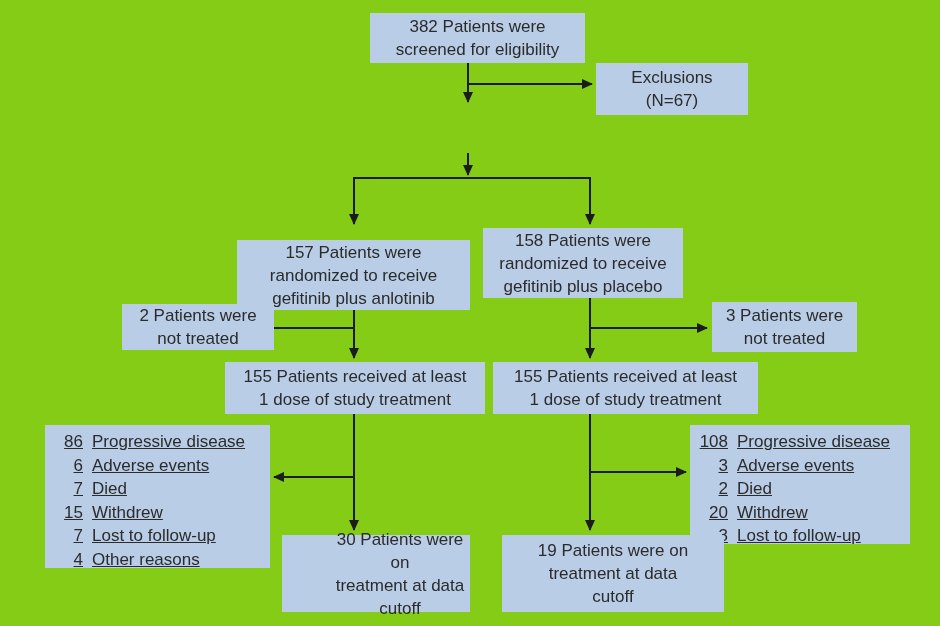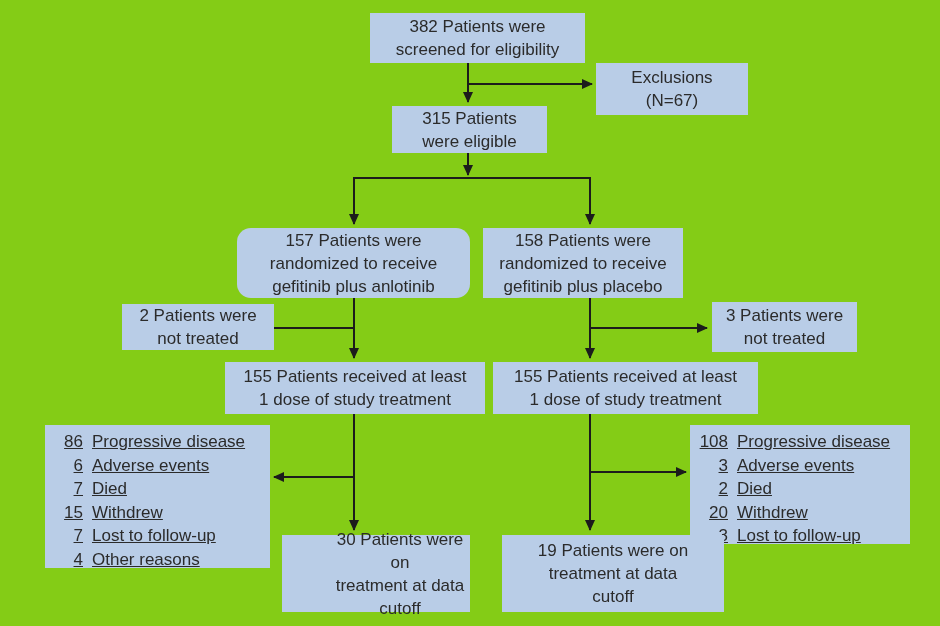--- a/index.html
+++ b/index.html
@@ -75,24 +75,22 @@
     <line x1="590" y1="413" x2="590" y2="530" marker-end="url(#ah)"></line>
     <line x1="590" y1="472" x2="686" y2="472" marker-end="url(#ah)"></line>
   </svg>
 
   <div class="box" style="left:370px; top:13px;  width:215px; height:50px;">382 Patients were
 screened  for eligibility</div>
 
   <div class="box" style="left:596px; top:63px;  width:152px; height:52px;">Exclusions
 (N=67)</div>
 
-  <div class="box" style="left:392px; top:106px; width:155px; height:47px;">315 Patients
-were eligible</div>
 
-  <div class="box" style="left:237px; top:228px; width:233px; height:70px;border-radius:14px;">157 Patients were
+  <div class="box" style="left:237px; top:240px; width:233px; height:70px;">157 Patients were
 randomized to receive
 gefitinib plus anlotinib</div>
 
   <div class="box" style="left:483px; top:228px; width:200px; height:70px;">158 Patients were
 randomized to receive
 gefitinib plus placebo</div>
 
   <div class="box" style="left:74px;  top:304px; width:152px; height:46px;margin-left:48px;">2 Patients were
 not treated</div>
 

